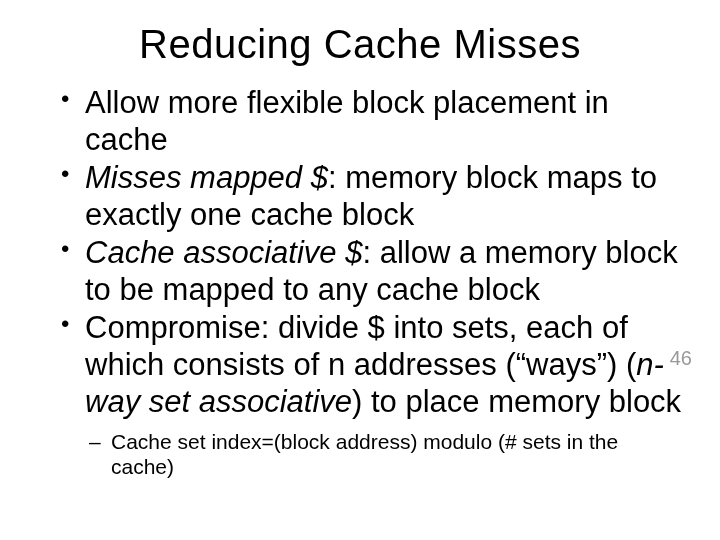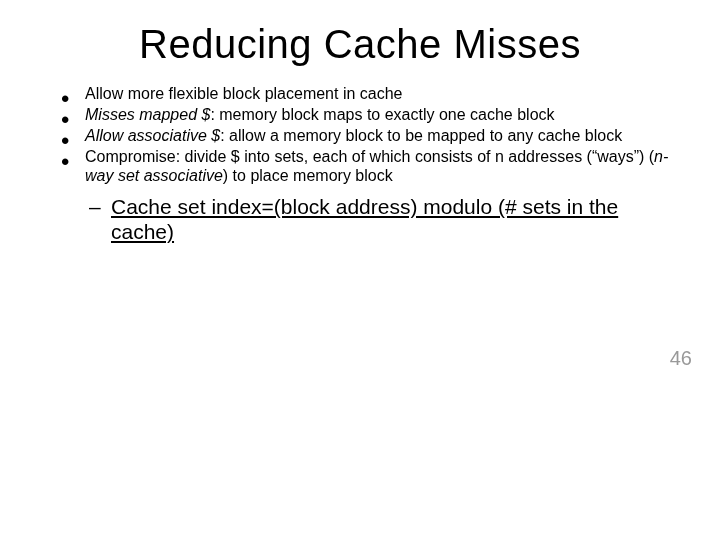--- a/index.html
+++ b/index.html
@@ -29,21 +29,21 @@
     padding: 0 35px 0 55px;
   }
   ul.main {
     list-style: none;
     padding: 0;
     margin: 8px 0 0 0;
   }
   ul.main > li {
     position: relative;
     padding-left: 30px;
-    font-size: 16px;
+    font-size: 31px;
     line-height: 1.18;
     margin-bottom: 2px;
   }
   ul.main > li::before {
     content: "•";
     position: absolute;
     left: 6px;
     top: 0;
     font-size: 24px;
   }
@@ -51,21 +51,20 @@
     list-style: none;
     padding: 0;
     margin: 10px 0 0 30px;
   }
   ul.sub > li {
     position: relative;
     padding-left: 26px;
     font-size: 21px;
     line-height: 1.18;
     margin-bottom: 2px;
-    text-decoration: underline;
   }
   ul.sub > li::before {
     content: "–";
     position: absolute;
     left: 4px;
     top: 0;
     font-size: 21px;
   }
   .italic { font-style: italic; }
   .pagenum {
@@ -79,21 +78,21 @@
 </head>
 <body>
 
 <div class="slide">
   <div class="title">Reducing Cache Misses</div>
 
   <div class="body">
     <ul class="main">
       <li>Allow more flexible block placement in cache</li>
       <li><span class="italic">Misses mapped $</span><span>: memory block maps to exactly one cache block</span></li>
-      <li><span class="italic">Allow associative $</span><span>: allow a memory block to be mapped to any cache block</span></li>
+      <li><span class="italic">Cache associative $</span><span>: allow a memory block to be mapped to any cache block</span></li>
       <li><span>Compromise: divide $ into sets, each of which consists of n addresses (“ways”) (</span><span class="italic">n-way set associative</span><span>) to place memory block</span></li>
     </ul>
 
     <ul class="sub">
       <li>Cache set index=(block address) modulo (# sets in the cache)</li>
     </ul>
   </div>
 
   <div class="pagenum">46</div>
 </div>

